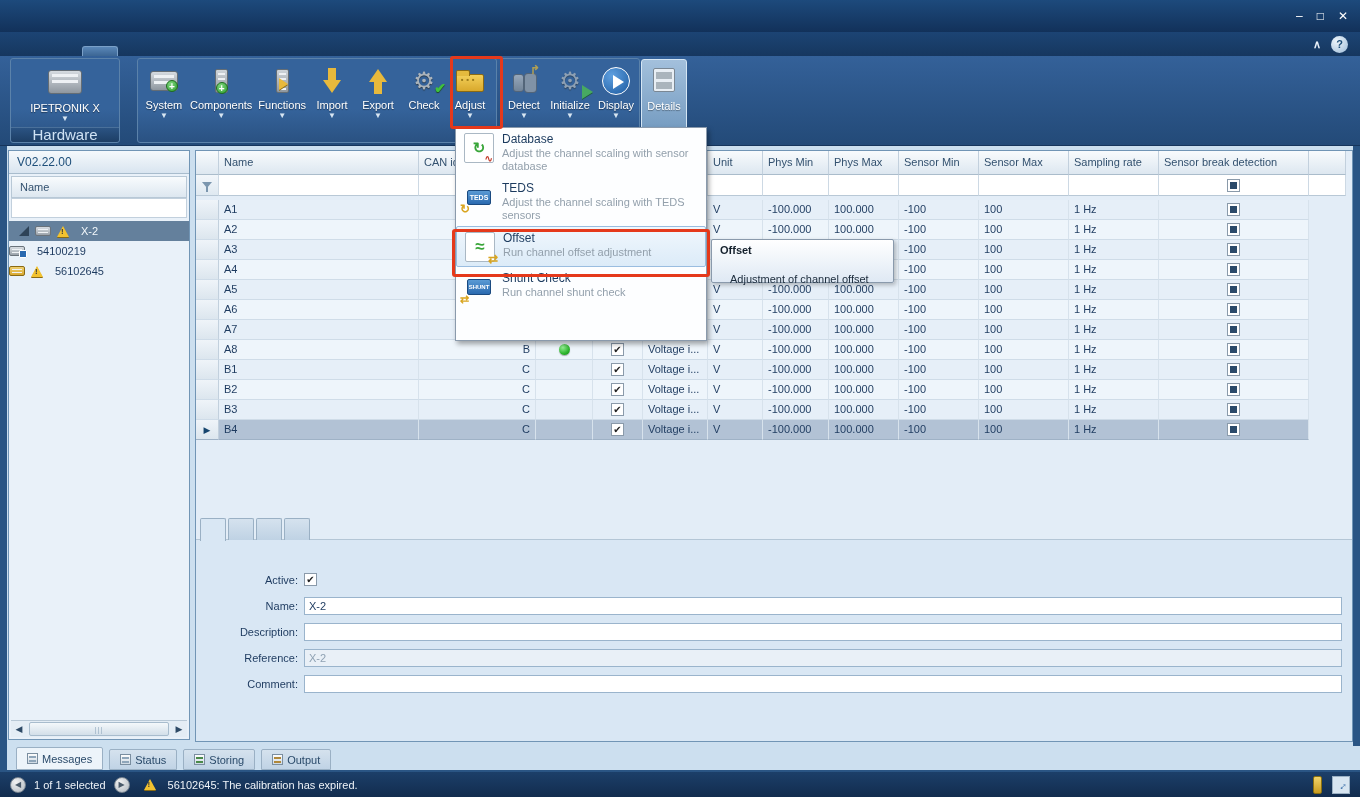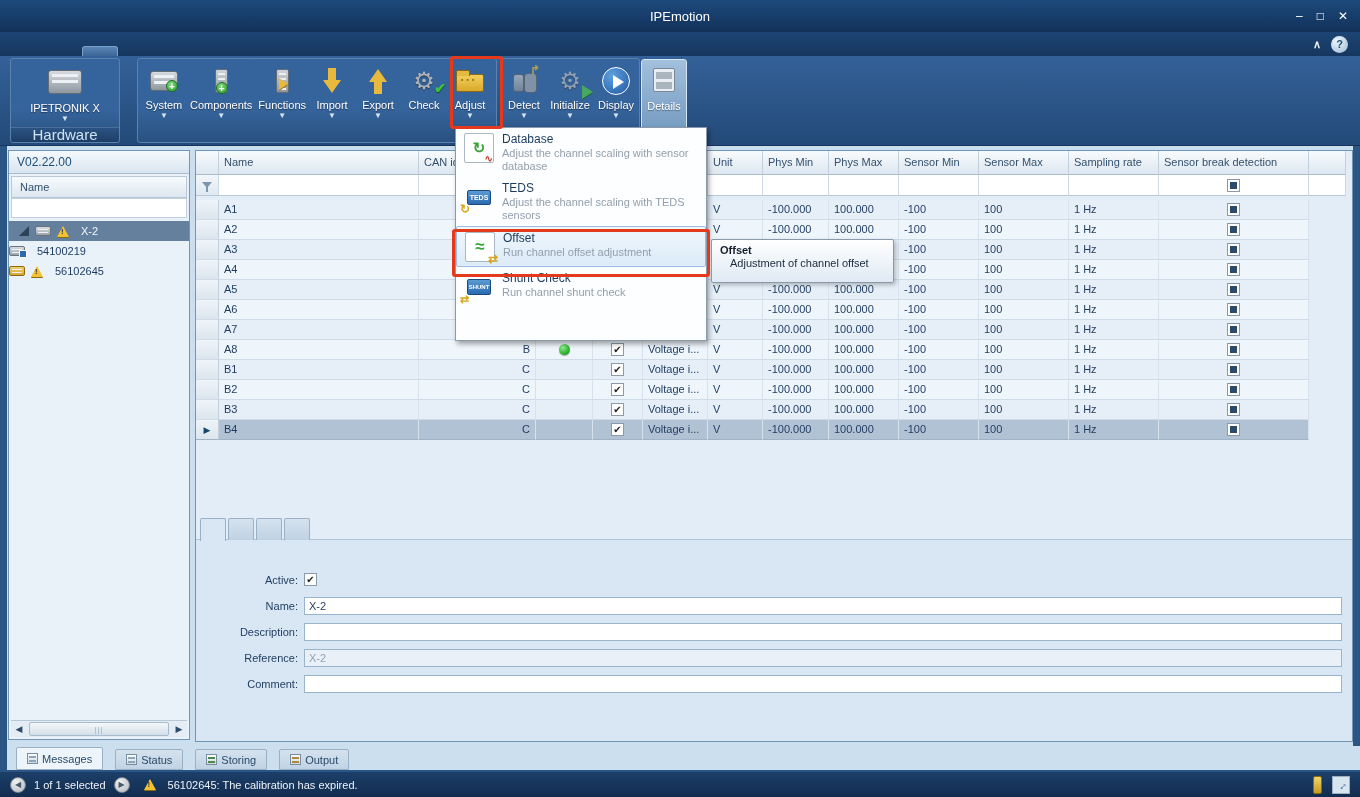--- a/index.html
+++ b/index.html
@@ -139,21 +139,21 @@
     border:1px solid #9ab0c4; border-bottom:none; border-radius:2px 2px 0 0; }
   .dtab.active { background:#d9e7f4; color:#1d4e79; height:23px; }
   .form-row { position:absolute; left:0; display:flex; align-items:center; }
   .form-label { width:108px; text-align:right; color:#1d3a5f; padding-right:6px; }
   .form-input { width:1038px; height:18px; border:1px solid #9ab4cc; background:#fff; font-family:"Liberation Sans",sans-serif;
     font-size:11px; color:#1d3a5f; padding:0 4px; }
   .form-input:disabled { background:#e9f0f7; color:#8fa2b4; }
   .cb-static { width:13px; height:13px; background:#fff; border:1px solid #8a9aaa; font-size:10px; line-height:11px; text-align:center; color:#222; }
 
   
-  .bottom-tabs { position:absolute; left:7px; top:600px; width:1346px; height:24px; background:#ccdfef; display:flex; align-items:flex-end; padding-left:2px; gap:12px; }
+  .bottom-tabs { position:absolute; left:7px; top:600px; width:1346px; height:24px; background:#ccdfef; display:flex; align-items:flex-end; padding-left:2px; gap:6px; }
   .btab { height:21px; display:flex; align-items:center; gap:4px; padding:0 10px; background:linear-gradient(#d5e2ee,#c0d3e5);
     border:1px solid #9ab0c4; border-radius:2px 2px 0 0; color:#2a4a6a; }
   .btab.active { background:#edf4fa; height:23px; }
   .bt-ic { width:11px; height:11px; border:1px solid #7a8ea0; background:linear-gradient(#fdfdfd,#cfdae4); position:relative; }
   .bt-ic::before { content:""; position:absolute; left:1px; right:1px; top:2px; height:2px; background:#8fa6ba; box-shadow:0 4px 0 #8fa6ba; }
   [data-name="storing-icon"]::before { background:#4a8a4a; box-shadow:0 4px 0 #4a8a4a; }
   [data-name="output-icon"]::before { background:#b0883a; box-shadow:0 4px 0 #b0883a; }
 
   
   .statusbar { position:absolute; left:0; top:772px; width:1360px; height:25px; background:linear-gradient(#1c3f69,#122c4e);
@@ -185,21 +185,21 @@
   [data-icon-name="offset-icon"]::before { content:"≈"; color:#3aa63a; font-weight:bold; font-size:17px; }
   [data-icon-name="offset-icon"]::after { content:"⇄"; position:absolute; right:-4px; bottom:-5px; color:#d9a520; font-weight:bold; font-size:12px; }
   [data-icon-name="shunt-check-icon"]::before { content:"SHUNT"; background:linear-gradient(#5a9ad4,#2a6ab0); color:#fff; font-size:6px; font-weight:bold;
     padding:4px 1px; border-radius:2px; border:1px solid #1a4a80; }
   [data-icon-name="shunt-check-icon"]::after { content:"⇄"; position:absolute; left:-4px; bottom:-4px; color:#d9a520; font-weight:bold; font-size:11px; }
 
   
   .tooltip { position:absolute; left:711px; top:239px; width:183px; height:44px; background:linear-gradient(#ffffff,#dfe9f4);
     border:1px solid #8a9aac; border-radius:2px; box-shadow:2px 2px 4px rgba(0,0,0,.25); z-index:80; padding:4px 8px; }
   .tooltip .tt-title { font-weight:bold; color:#14202c; font-size:11px; }
-  .tooltip .tt-text { color:#1a2a3a; font-size:11px; padding-left:10px; margin-top:1px; }
+  .tooltip .tt-text { color:#1a2a3a; font-size:11px; padding-left:10px; margin-top:17px; }
 
   
   .redbox { position:absolute; border:3px solid #e5391b; border-radius:3px; z-index:70; pointer-events:none; }
   .redbox.adjust { left:450px; top:56px; width:53px; height:73px; }
   .redbox.offset { left:452px; top:229px; width:258px; height:48px; }
 </style>
 </head>
 <body>
 
 <div id="app" data-name="ipemotion-window">
@@ -247,21 +247,20 @@
 
         <span class="qbtn"></span>
 
         <span class="qbtn"></span>
 
         <span class="qbtn"></span>
 
         <span class="qbtn"></span>
 
     </div>
-    <div class="title-text" data-name="window-title">IPEmotion</div>
     <div class="winbtns">
       <span data-name="minimize-button">–</span>
       <span data-name="maximize-button">□</span>
       <span data-name="close-button">✕</span>
     </div>
   </div>
 
   <div class="menubar" data-name="menubar">
     <div style="width:14px"></div>
 

